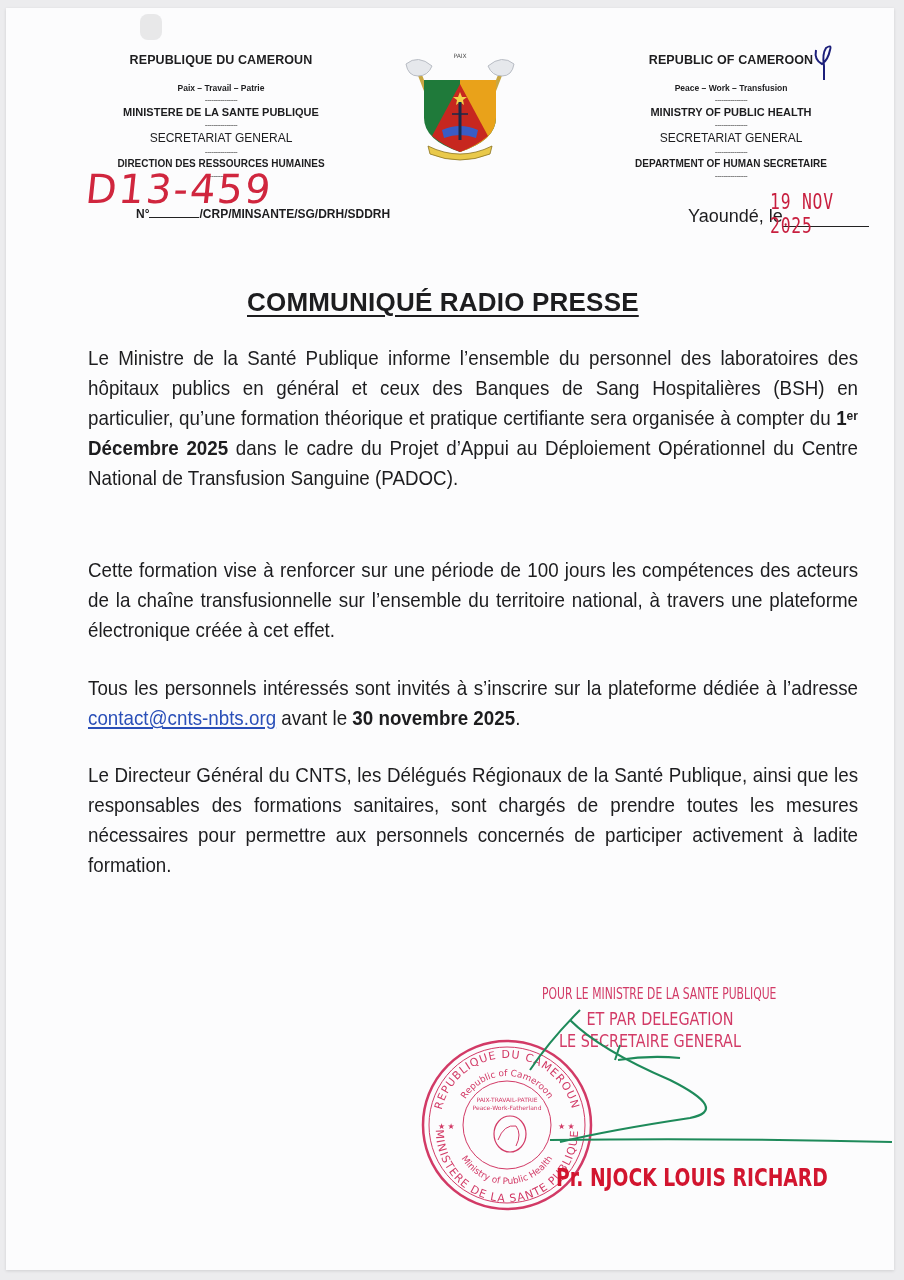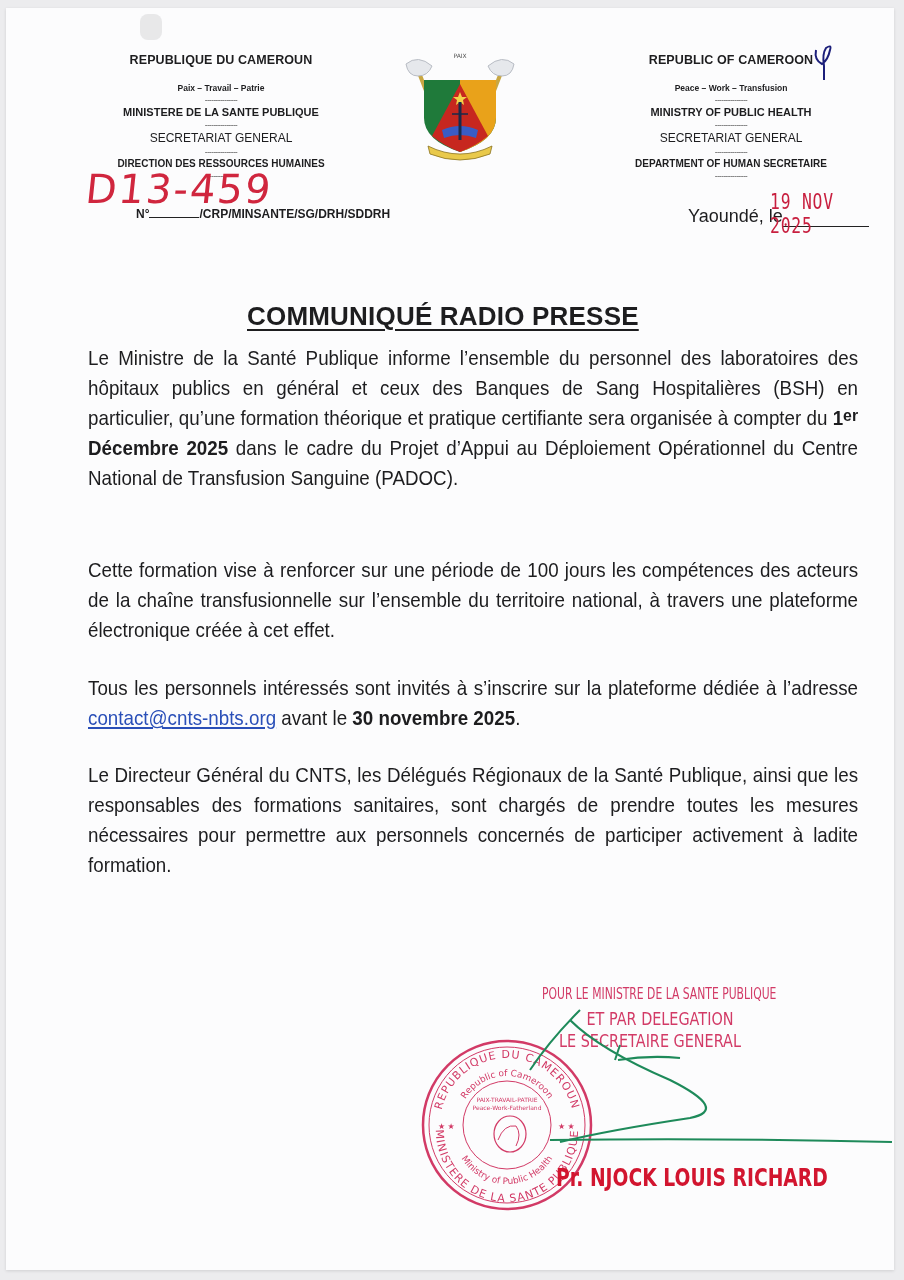--- a/index.html
+++ b/index.html
@@ -25,32 +25,32 @@
   .hdr-col .l4 { font-size:10px; font-weight:bold; }
   .ref-line { font-size:12px; font-weight:bold; }
   .handwritten {
     font-family:"DejaVu Sans", sans-serif; color:#d0263e;
     font-size:40px; letter-spacing:2px; font-weight:normal;
     transform:skewX(-6deg);
   }
   .date-stamp { color:#c81f3f; font-family:"DejaVu Sans Mono", monospace; font-size:21px; letter-spacing:1px; transform:scaleX(0.78); transform-origin:left; }
   .title {
     font-size:26px; font-weight:bold; text-decoration:underline;
-    text-decoration-thickness:2px; text-underline-offset:4px; letter-spacing:0.2px;margin-top:14px;
+    text-decoration-thickness:2px; text-underline-offset:4px; letter-spacing:0.2px;
   }
   .para {
     position:absolute; left:88px; width:770px;
     font-size:20.2px; line-height:30px; text-align:justify;
     text-align-last:left;
     transform:scaleX(0.93); transform-origin:left top;
     width:828px;
   }
   .para b { font-weight:bold; }
   .para a { color:#2a4fb8; text-decoration:underline; }
-  .sup { font-size:17px; vertical-align:top; position:relative; top:-2px; }
+  .sup { font-size:13px; vertical-align:top; position:relative; top:-2px; }
   .stamp-text { color:#d23a66; font-family:"DejaVu Sans", sans-serif; text-align:center; transform:scaleX(0.72); transform-origin:center; white-space:nowrap; }
   .signame { color:#d2152f; font-family:"DejaVu Sans", sans-serif; font-weight:bold; font-size:24px; transform:scaleX(0.78); transform-origin:left; white-space:nowrap; }
 </style>
 </head>
 <body>
 
 <div class="sheet"></div>
 
 <div class="abs" style="left:140px;top:14px;width:22px;height:26px;border-radius:8px;background:#e2e2e4;opacity:0.8;"></div>
 

